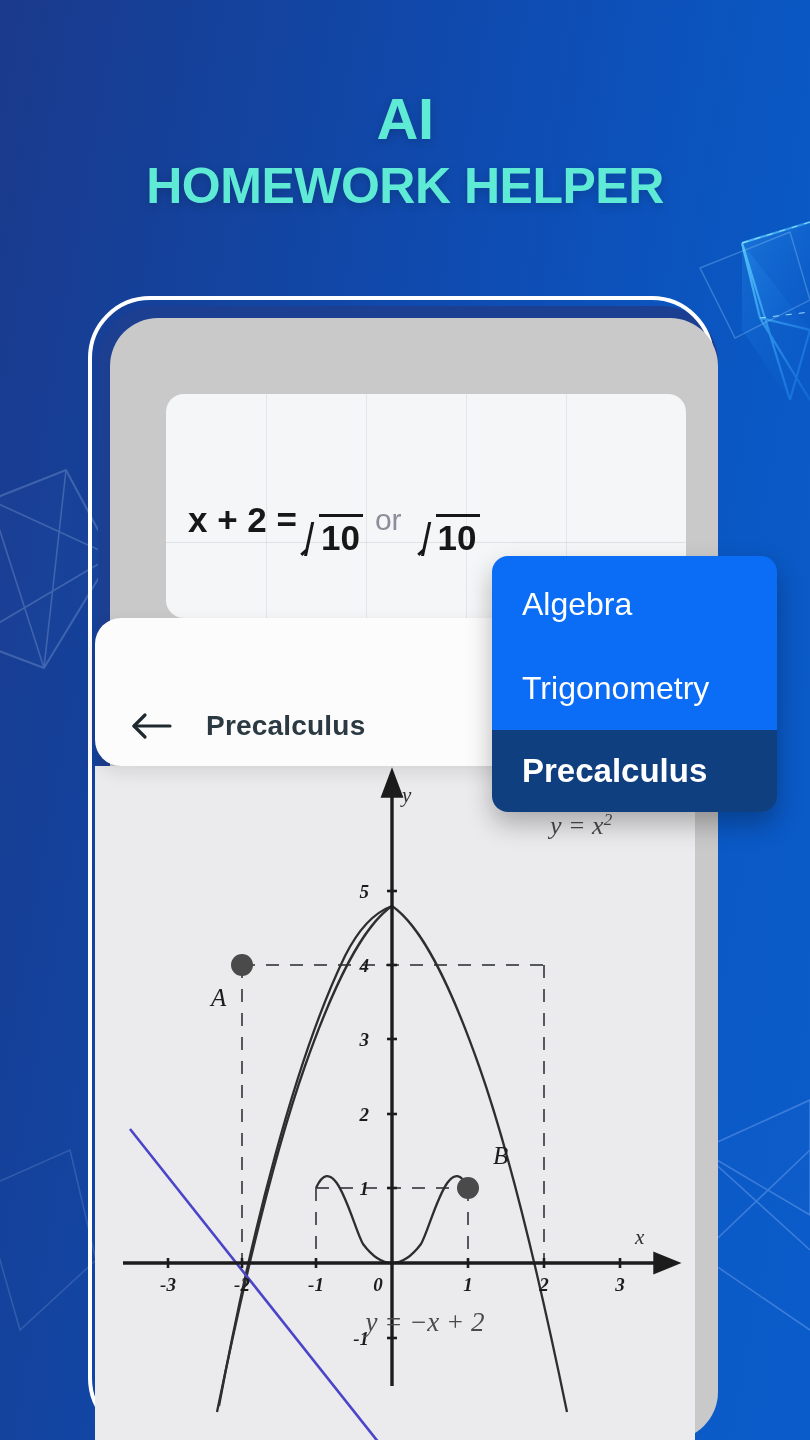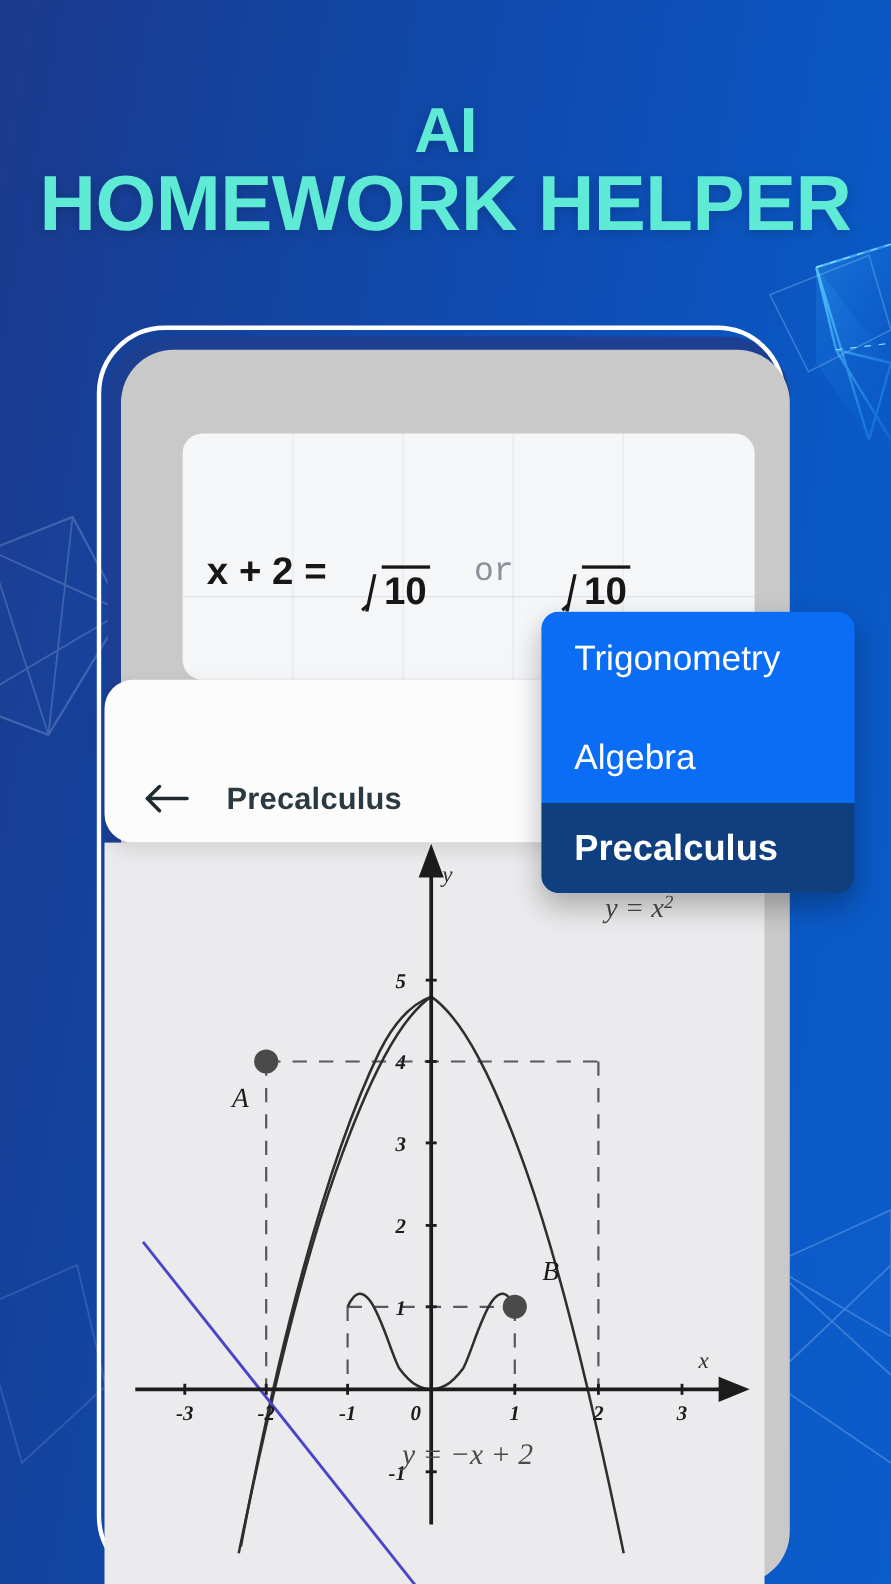--- a/index.html
+++ b/index.html
@@ -20,21 +20,21 @@
   
   #headline {
     position:absolute; top:88px; left:0; right:16px;
     text-align:center; color:#5eead4;
     font-weight:bold; letter-spacing:-0.5px;
     text-shadow:0 3px 10px rgba(0,0,0,.18);
     z-index:6;
     padding-left:16px;
   }
   #headline .l1 { display:block; font-size:58px; line-height:62px; }
-  #headline .l2 { display:block; font-size:71px; line-height:72px; }
+  #headline .l2 { display:block; font-size:50px; line-height:72px; }
 
   
   #phone-wrap { position:absolute; left:88px; top:296px; width:640px; height:1144px; z-index:3; }
 
   #phone-outline {
     position:absolute; left:0; top:0; width:626px; height:1144px;
     border:4px solid #ffffff;
     border-radius:62px;
     background:transparent;
     z-index:2;
@@ -60,23 +60,23 @@
     border-radius:18px;
     overflow:hidden;
     z-index:4;
   }
   #math-sheet .ruleline { position:absolute; left:0; right:0; height:1px; background:rgba(140,150,170,.22); }
   #math-sheet .vline { position:absolute; top:0; bottom:0; width:1px; background:rgba(140,150,170,.16); }
   #equation {
     position:absolute; left:22px; top:88px; right:10px;
     font-size:35px; font-weight:bold; color:#171717;
     white-space:nowrap;
-    display:flex; align-items:center;gap:28px;
-  }
-  #equation .op { font-weight:normal; color:#8a8f99; font-size:30px; margin:0 12px;font-family:Liberation Mono, monospace; }
+    display:flex; align-items:center;
+  }
+  #equation .op { font-weight:normal; color:#8a8f99; font-size:30px; margin:0 12px; }
   .radical { display:inline-flex; align-items:stretch; margin-left:5px;margin-top:32px; }
   .radical .sign {
     position:relative; width:17px;
   }
   .radical .sign::before{
     content:""; position:absolute; left:2px; bottom:2px; width:2.6px; height:34px;
     background:#171717; transform:skewX(-12deg); transform-origin:bottom;
   }
   .radical .sign::after{
     content:""; position:absolute; left:0px; bottom:2px; width:7px; height:2.6px;
@@ -300,22 +300,22 @@
   <div id="header-row">
     <svg id="back-arrow" viewBox="0 0 44 30">
       <path d="M4 15 H40" stroke="#1f2a30" stroke-width="3.2" fill="none" stroke-linecap="round"></path>
       <path d="M15 4 L4 15 L15 26" stroke="#1f2a30" stroke-width="3.2" fill="none" stroke-linecap="round" stroke-linejoin="round"></path>
     </svg>
     <div id="screen-title">Precalculus</div>
   </div>
 </div>
 
 <div id="dropdown">
+  <div class="opt first">
+    <span>Algebra</span>
+  </div>
   <div class="opt">
     <span>Trigonometry</span>
   </div>
-  <div class="opt first">
-    <span>Algebra</span>
-  </div>
   <div class="opt selected">
     <span>Precalculus</span>
   </div>
 </div>
 
 </body></html>

